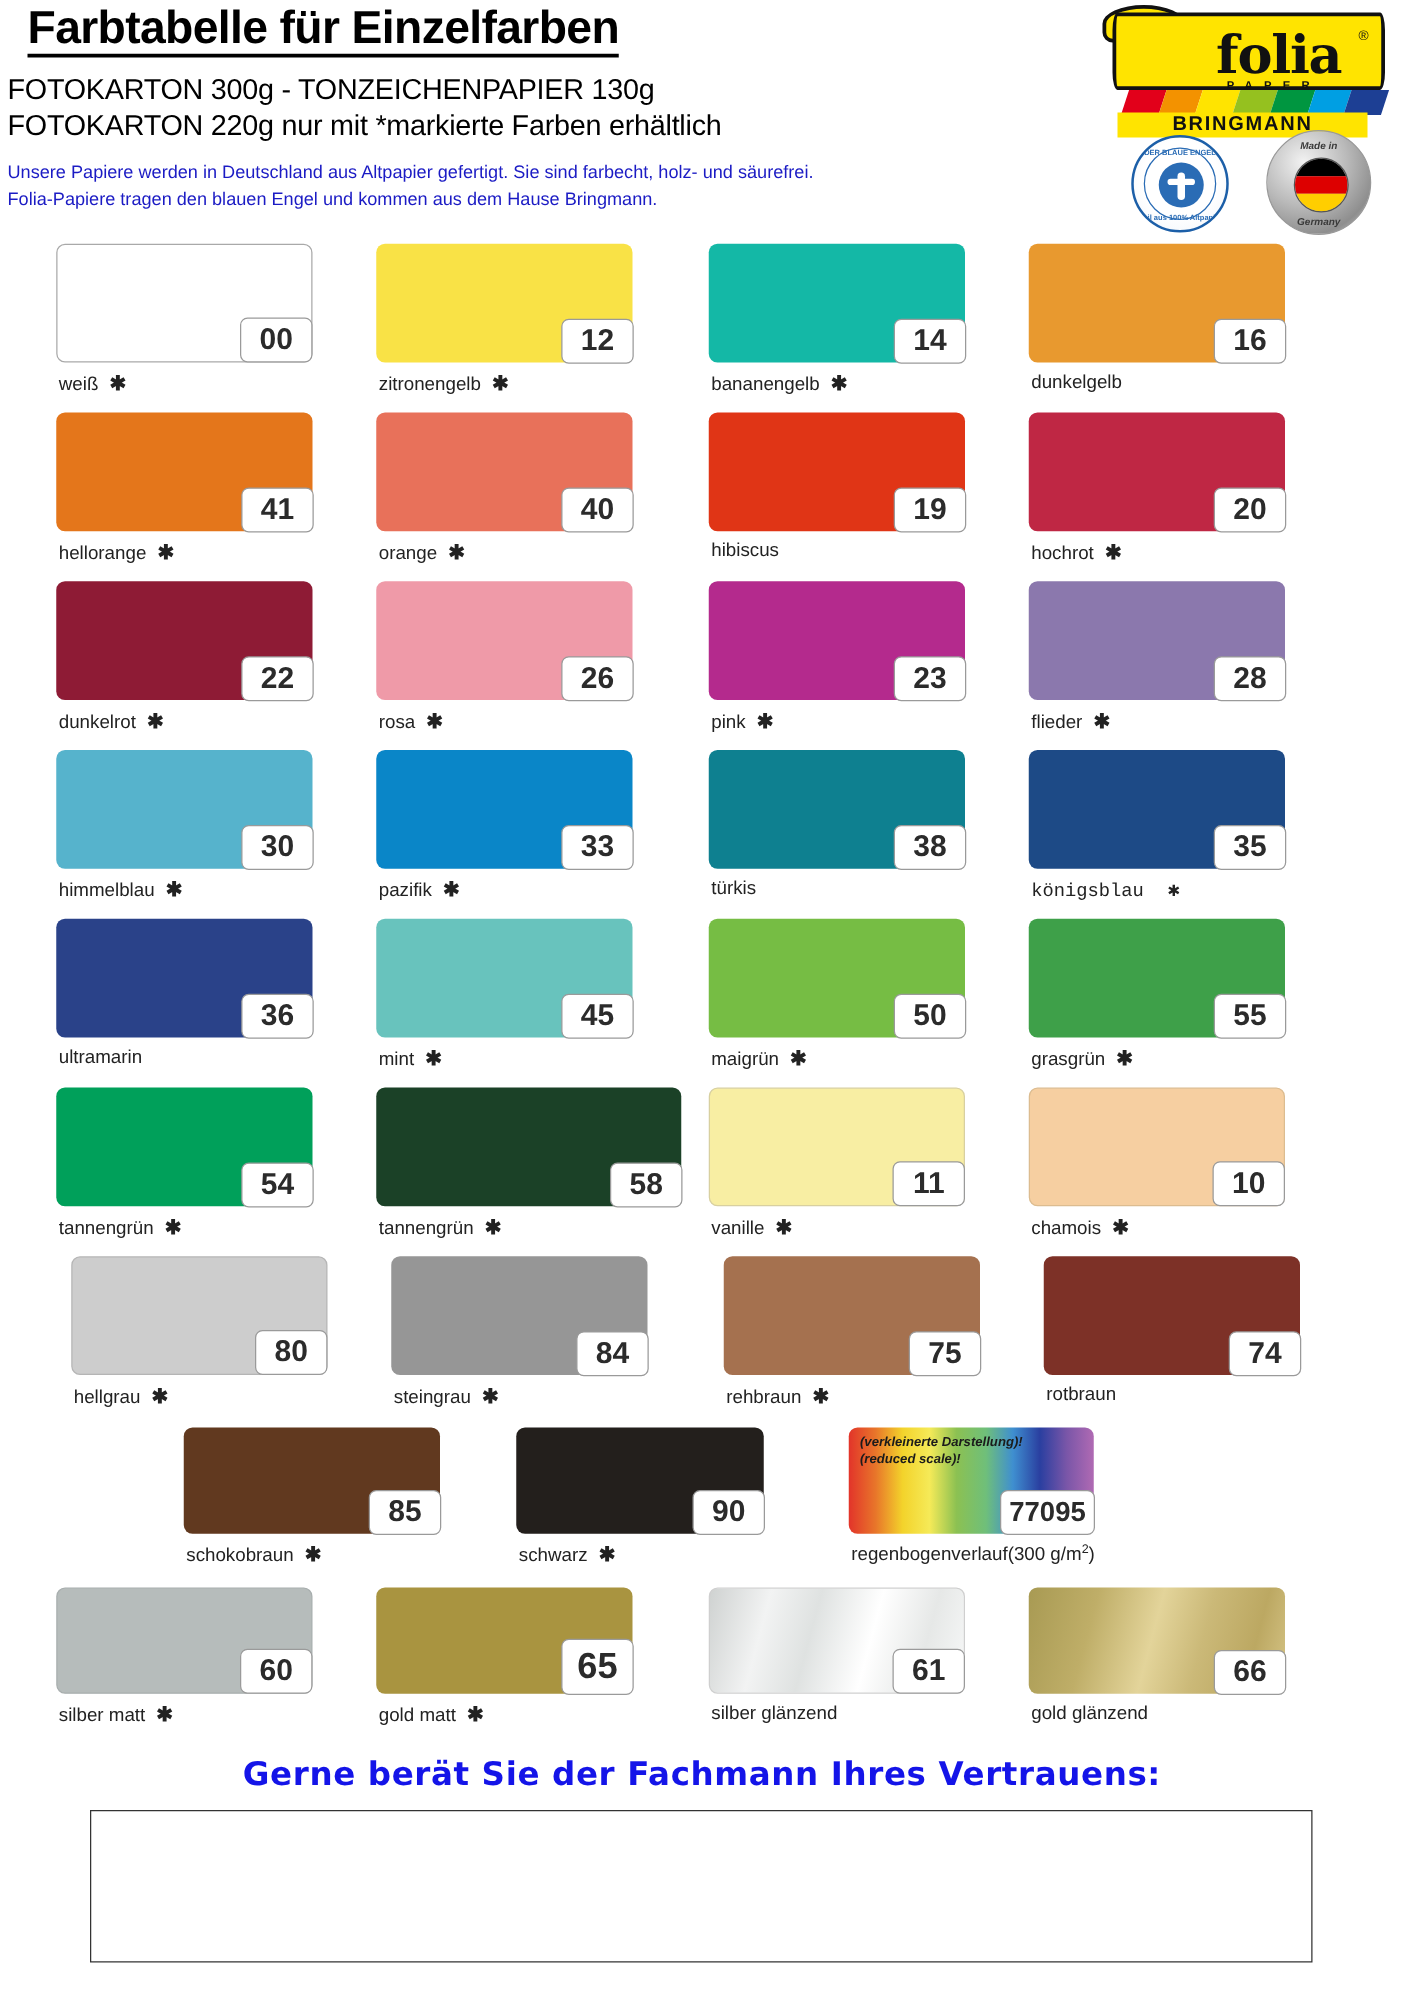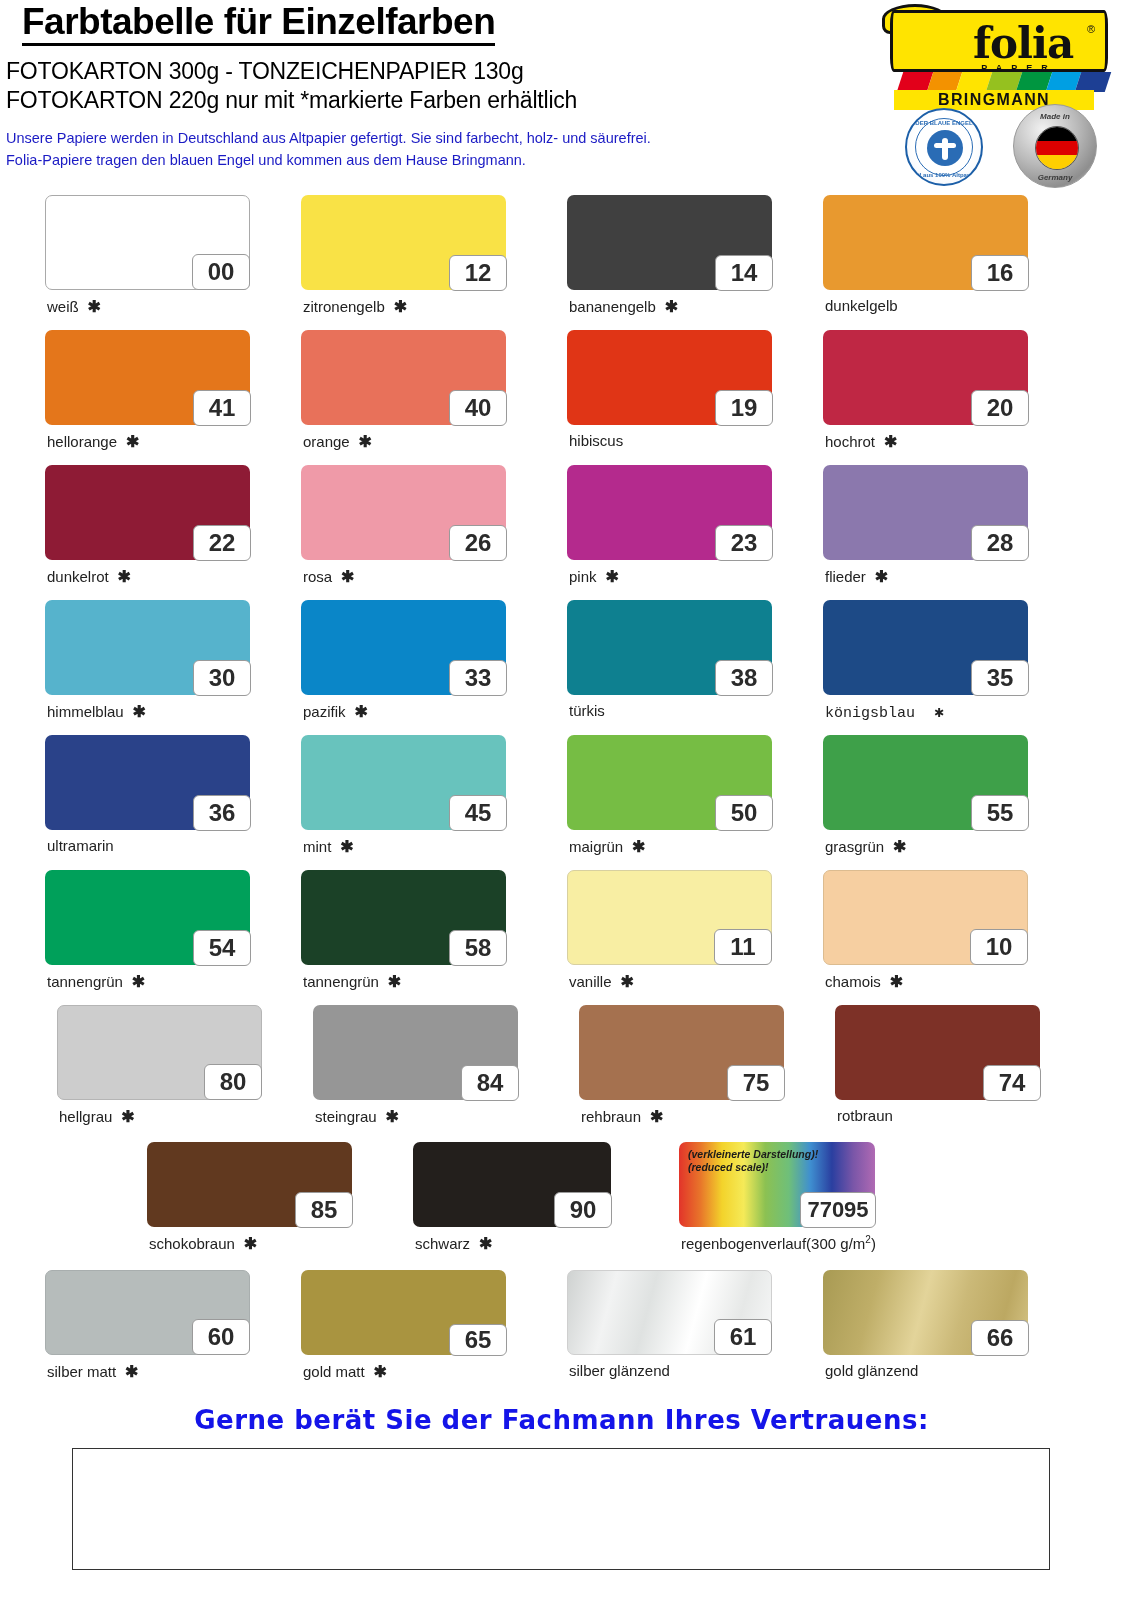--- a/index.html
+++ b/index.html
@@ -208,21 +208,21 @@
         </div>
         <div class="cap" style="top: 102px;"><span>weiß</span><span class="st">&nbsp;&nbsp;✱</span></div>
       </div>
       <div class="cell" style="left: 301px; top: 10px;">
         <div class="sw" style="width: 205px; height: 95px; background: rgb(249, 226, 70);">
           <div class="badge" style="width: 58px; height: 36px; font-size: 24px;">12</div>
         </div>
         <div class="cap" style="top: 102px;"><span>zitronengelb</span><span class="st">&nbsp;&nbsp;✱</span></div>
       </div>
       <div class="cell" style="left: 567px; top: 10px;">
-        <div class="sw" style="width: 205px; height: 95px; background: #404040;">
+        <div class="sw" style="width: 205px; height: 95px; background: #14b8a6;">
           <div class="badge" style="width: 58px; height: 36px; font-size: 24px;">14</div>
         </div>
         <div class="cap" style="top: 102px;"><span>bananengelb</span><span class="st">&nbsp;&nbsp;✱</span></div>
       </div>
       <div class="cell" style="left: 823px; top: 10px;">
         <div class="sw" style="width: 205px; height: 95px; background: rgb(232, 153, 47);">
           <div class="badge" style="width: 58px; height: 36px; font-size: 24px;">16</div>
         </div>
         <div class="cap" style="top: 102px;"><span>dunkelgelb</span></div>
       </div>
@@ -332,21 +332,21 @@
       </div>
     </div>
     <div class="row" style="position: absolute; left: 0px; top: 675px; width: 1123px; height: 135px;">
       <div class="cell" style="left: 45px; top: 10px;">
         <div class="sw" style="width: 205px; height: 95px; background: rgb(0, 160, 90);">
           <div class="badge" style="width: 58px; height: 36px; font-size: 24px;">54</div>
         </div>
         <div class="cap" style="top: 102px;"><span>tannengrün</span><span class="st">&nbsp;&nbsp;✱</span></div>
       </div>
       <div class="cell" style="left: 301px; top: 10px;">
-        <div class="sw" style="width: 205px; height: 95px; background: rgb(27, 65, 39);">
+        <div class="sw" style="width: 244px; height: 95px; background: rgb(27, 65, 39);">
           <div class="badge" style="width: 58px; height: 36px; font-size: 24px;">58</div>
         </div>
         <div class="cap" style="top: 102px;"><span>tannengrün</span><span class="st">&nbsp;&nbsp;✱</span></div>
       </div>
       <div class="cell" style="left: 567px; top: 10px;">
         <div class="sw" style="width: 205px; height: 95px; background: rgb(248, 238, 163); border: 1px solid rgb(216, 208, 160);">
           <div class="badge" style="width: 58px; height: 36px; font-size: 24px;">11</div>
         </div>
         <div class="cap" style="top: 102px;"><span>vanille</span><span class="st">&nbsp;&nbsp;✱</span></div>
       </div>
@@ -409,21 +409,21 @@
     </div>
     <div class="row" style="position: absolute; left: 0px; top: 1075px; width: 1123px; height: 130px;">
       <div class="cell" style="left: 45px; top: 10px;">
         <div class="sw" style="width: 205px; height: 85px; background: rgb(182, 188, 187); border: 1px solid rgb(168, 174, 174);">
           <div class="badge" style="width: 58px; height: 36px; font-size: 24px;">60</div>
         </div>
         <div class="cap" style="top: 92px;"><span>silber matt</span><span class="st">&nbsp;&nbsp;✱</span></div>
       </div>
       <div class="cell" style="left: 301px; top: 10px;">
         <div class="sw" style="width: 205px; height: 85px; background: rgb(169, 148, 64);">
-          <div class="badge" style="width: 58px; height: 32px; font-size: 24px;">65</div>
+          <div class="badge" style="width: 58px; height: 45px; font-size: 29px;">65</div>
         </div>
         <div class="cap" style="top: 92px;"><span>gold matt</span><span class="st">&nbsp;&nbsp;✱</span></div>
       </div>
       <div class="cell" style="left: 567px; top: 10px;">
         <div class="sw" style="width: 205px; height: 85px; background: linear-gradient(105deg, rgb(207, 210, 209) 0%, rgb(242, 243, 243) 22%, rgb(223, 226, 225) 40%, rgb(255, 255, 255) 62%, rgb(230, 232, 231) 82%, rgb(247, 248, 248) 100%); border: 1px solid rgb(207, 207, 207);">
           <div class="badge" style="width: 58px; height: 36px; font-size: 24px;">61</div>
         </div>
         <div class="cap" style="top: 92px;"><span>silber glänzend</span></div>
       </div>
       <div class="cell" style="left: 823px; top: 10px;">

